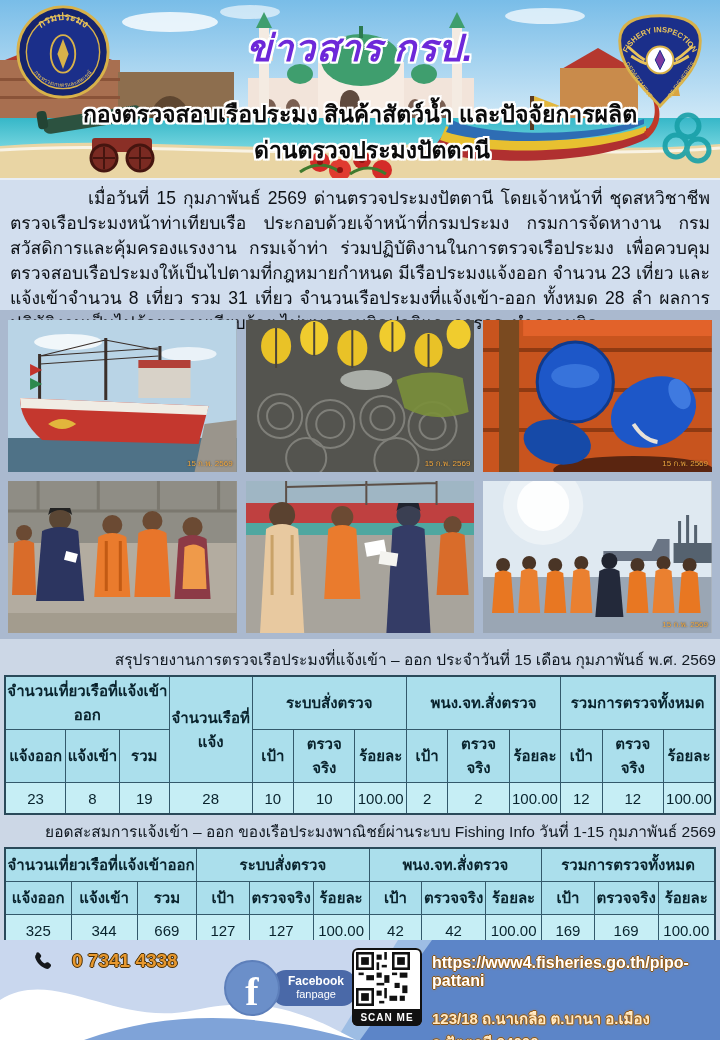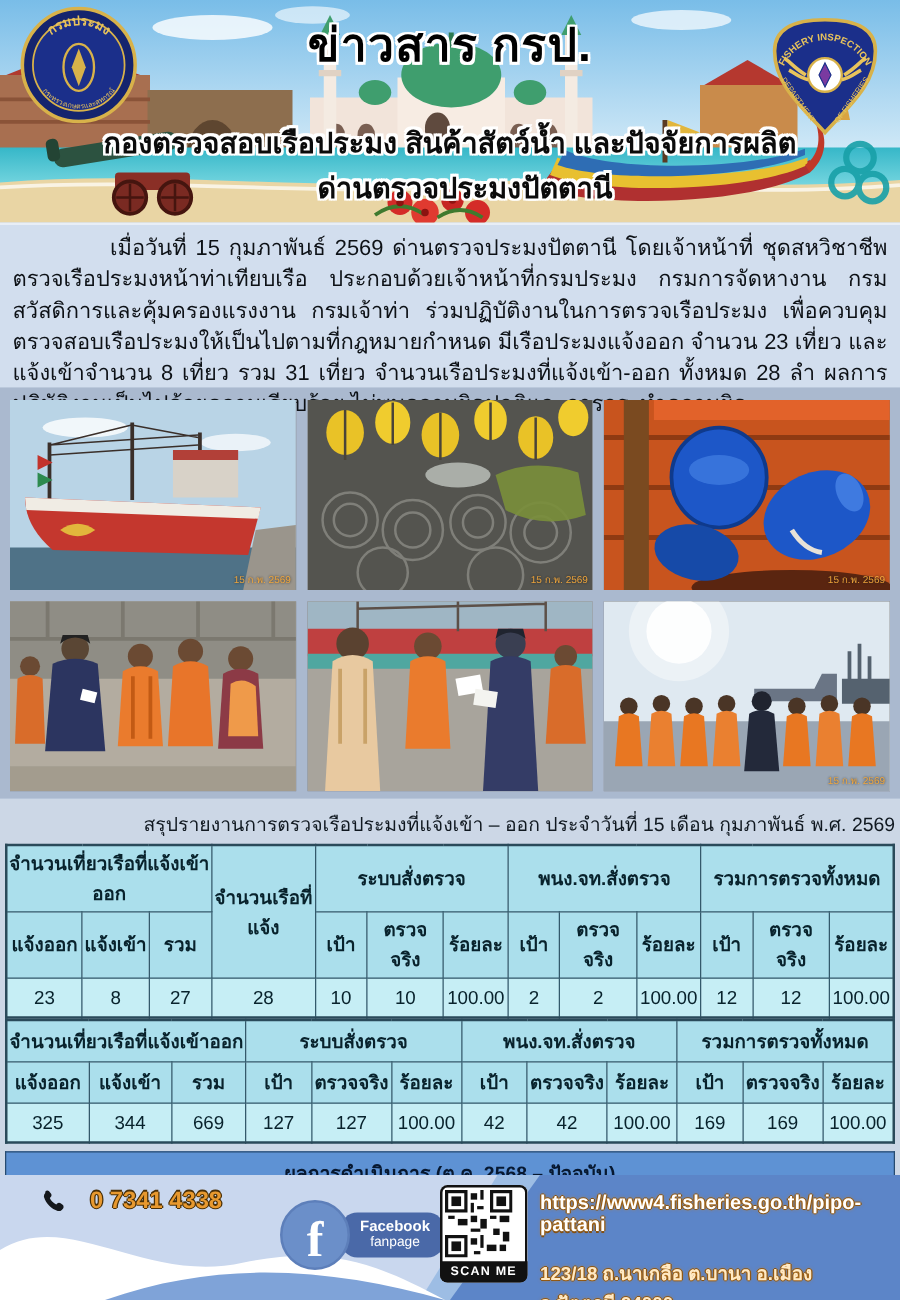--- a/index.html
+++ b/index.html
@@ -2,24 +2,24 @@
 <html><head>
 <meta charset="utf-8">
 <style>
   html,body{margin:0;padding:0;background:#9aa7ba;}
   .page{width:720px;height:1040px;position:relative;overflow:hidden;
         font-family:"Liberation Sans","DejaVu Sans",sans-serif;background:#c7d3e3;}
 
   
   .hero{position:relative;width:720px;height:178px;overflow:hidden;}
   .hero-bg{position:absolute;inset:0;}
-  .hero-title{position:absolute;top:6px;left:0;width:720px;text-align:center;
-    font-size:37px;font-weight:900;color:#000000;letter-spacing:1px;
+  .hero-title{position:absolute;top:18px;left:0;width:720px;text-align:center;
+    font-size:37px;font-weight:900;color:#6d28d9;letter-spacing:1px;
     text-shadow:-2px 0 0 #fff,2px 0 0 #fff,0 -2px 0 #fff,0 2px 0 #fff,
-      -2px -2px 0 #fff,2px 2px 0 #fff,-2px 2px 0 #fff,2px -2px 0 #fff;}
+      -2px -2px 0 #fff,2px 2px 0 #fff,-2px 2px 0 #fff,2px -2px 0 #fff;font-style:italic;}
   .hero-sub1{position:absolute;top:96px;left:0;width:720px;text-align:center;
     font-size:23px;font-weight:800;color:#0b0b0b;white-space:nowrap;
     text-shadow:-2px 0 0 #fff,2px 0 0 #fff,0 -2px 0 #fff,0 2px 0 #fff,
       -2px -2px 0 #fff,2px 2px 0 #fff,-2px 2px 0 #fff,2px -2px 0 #fff;}
   .hero-sub2{position:absolute;top:132px;left:12px;width:720px;text-align:center;
     font-size:23px;font-weight:800;color:#0b0b0b;
     text-shadow:-2px 0 0 #fff,2px 0 0 #fff,0 -2px 0 #fff,0 2px 0 #fff,
       -2px -2px 0 #fff,2px 2px 0 #fff,-2px 2px 0 #fff,2px -2px 0 #fff;}
   .logo{position:absolute;}
   .logo.left{left:16px;top:5px;width:94px;height:94px;}
@@ -409,35 +409,36 @@
         <th>เป้า</th>
         <th>ตรวจจริง</th>
         <th>ร้อยละ</th>
         <th>เป้า</th>
         <th>ตรวจจริง</th>
         <th>ร้อยละ</th>
       </tr>
       <tr>
         <td>23</td>
         <td>8</td>
-        <td>27</td>
+        <td>19</td>
         <td>28</td>
         <td>10</td>
         <td>10</td>
         <td>100.00</td>
         <td>2</td>
         <td>2</td>
         <td>100.00</td>
         <td>12</td>
         <td>12</td>
         <td>100.00</td>
       </tr>
     </tbody>
       </table>
 
+    <div class="tbl-caption">ยอดสะสมการแจ้งเข้า – ออก ของเรือประมงพาณิชย์ผ่านระบบ Fishing Info วันที่ 1-15 กุมภาพันธ์ 2569</div>
 
     <table class="cyatbl">
       <colgroup>
         <col style="width:9.3%">
           <col style="width:9.3%">
           <col style="width:8.4%">
         <col style="width:7.4%">
           <col style="width:9.0%">
           <col style="width:7.9%">
         <col style="width:7.4%">

